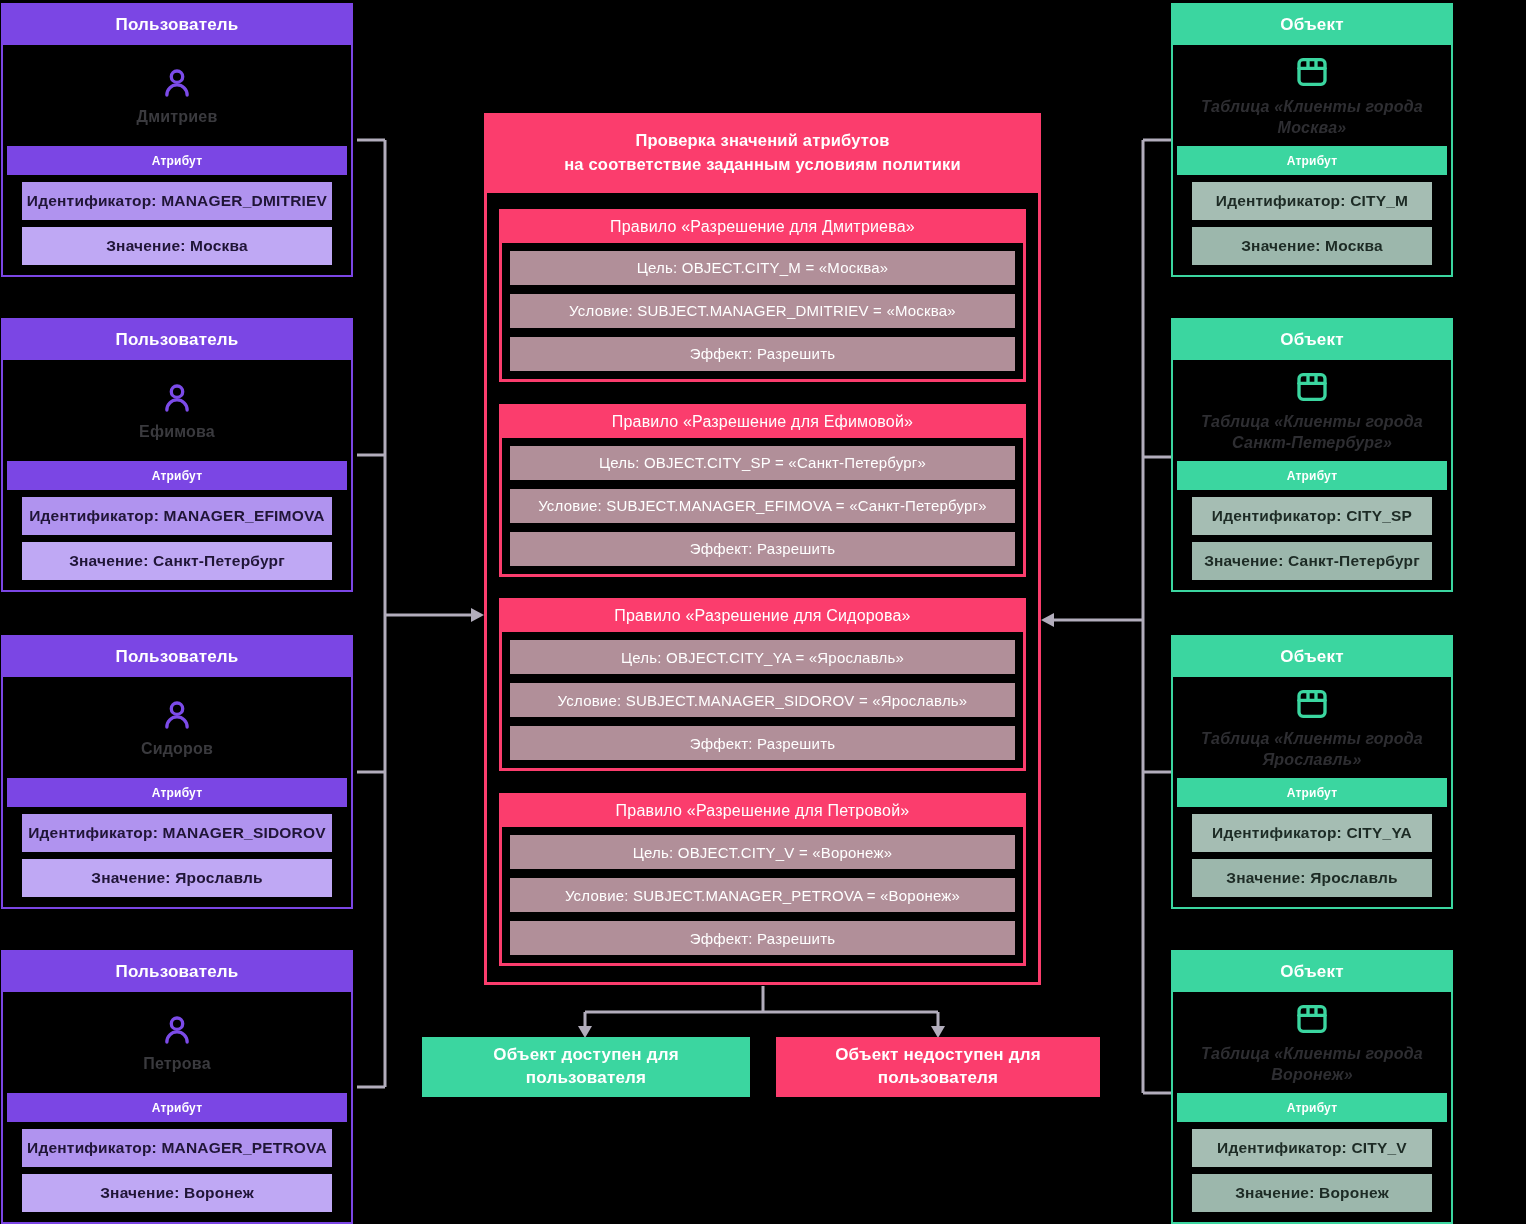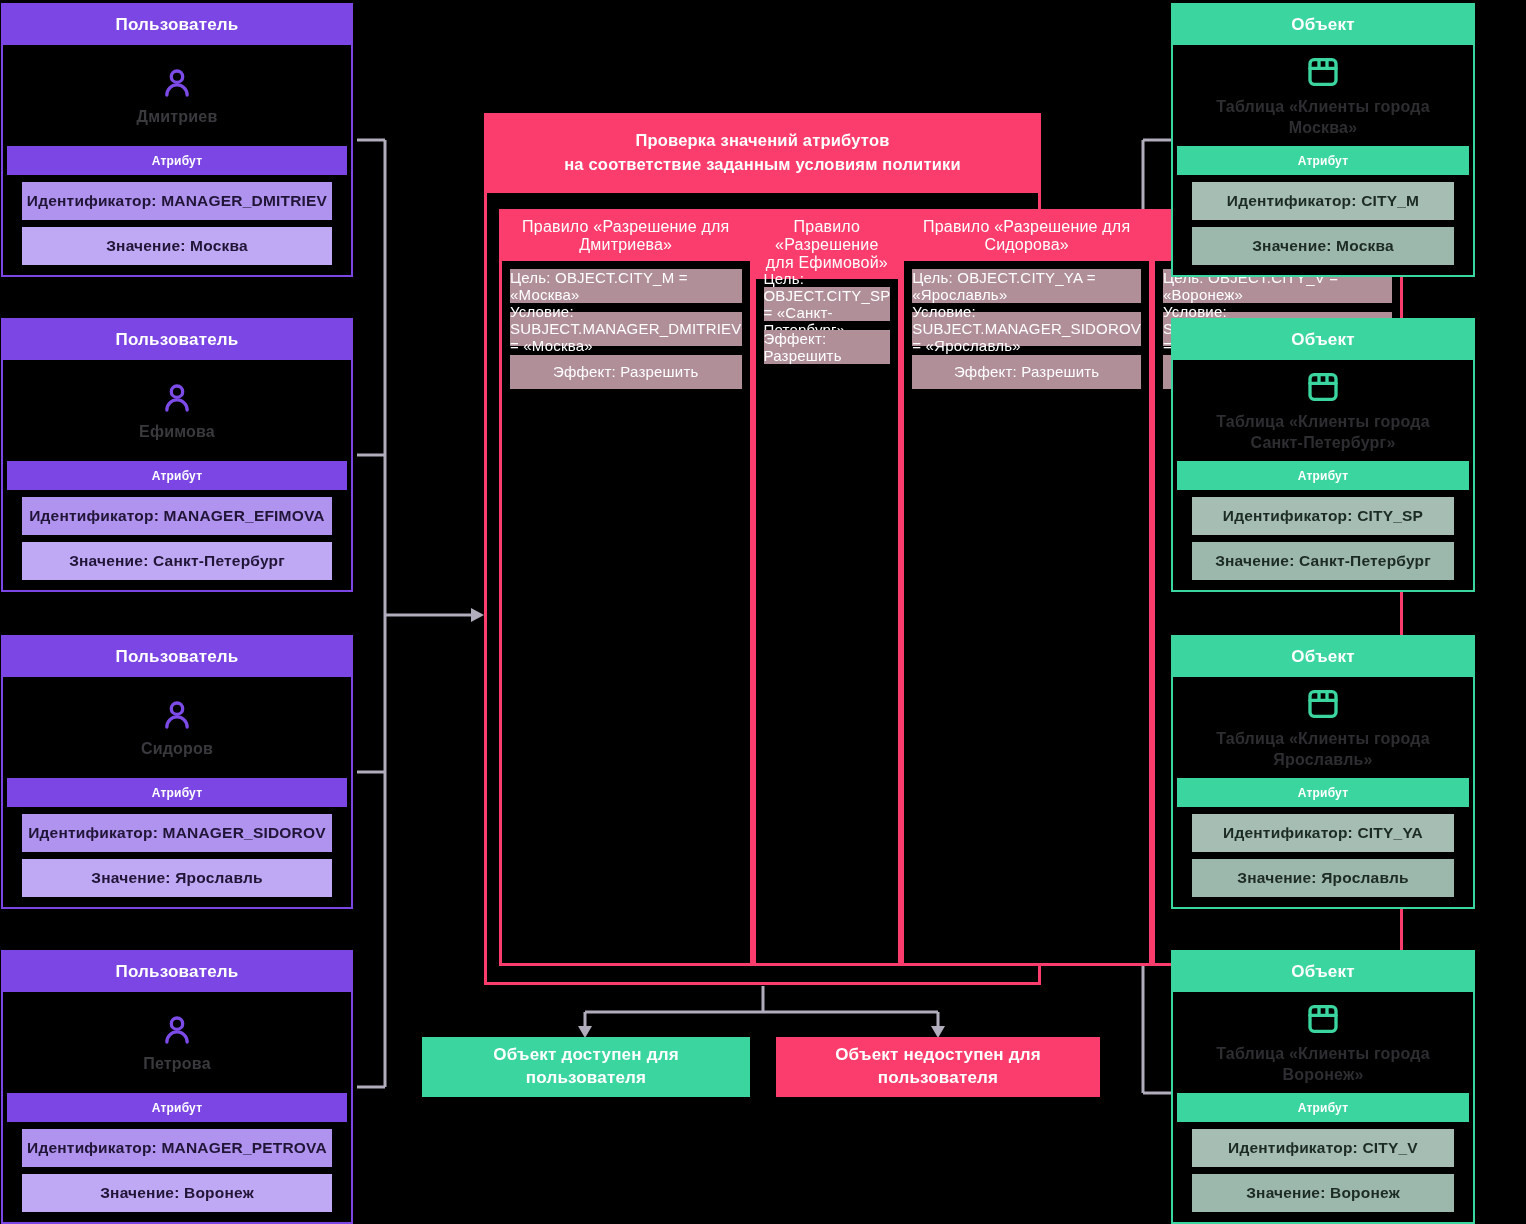--- a/index.html
+++ b/index.html
@@ -28,21 +28,21 @@
   .connectors{position:absolute;left:0;top:0;z-index:1;}
 
   
   .card{
     position:absolute;width:352px;height:274px;
     border:2px solid var(--purple);
     background:#000;
     display:flex;flex-direction:column;
     z-index:2;
   }
-  .card.obj{border-color:var(--green);width:304px;}
+  .card.obj{border-color:var(--green);width:282px;}
   .user-col{left:1px;}
   .obj-col{left:1171px;}
   .top-1{top:3px}.top-2{top:318px}.top-3{top:635px}.top-4{top:950px}
   .card-head{
     flex:0 0 40px;
     display:flex;align-items:center;justify-content:center;
     color:#fff;font-size:17px;font-weight:700;letter-spacing:.2px;
   }
   .purple-bg{background:var(--purple);}
   .green-bg{background:var(--green);}
@@ -50,21 +50,21 @@
     flex:1 1 auto;
     display:flex;flex-direction:column;align-items:center;justify-content:center;
     gap:5px;
   }
   .icon{display:block;line-height:0;}
   .card-name{
     font-size:16px;font-weight:700;letter-spacing:.2px;
     text-align:center;line-height:1.3;padding:0 20px;
   }
   .card.user .card-name{color:var(--ink-user);}
-  .card.obj .card-name{color:var(--ink-obj);}
+  .card.obj .card-name{color:var(--ink-obj);font-style:italic;}
   .attr-head{
     flex:0 0 29px;margin:0 4px;
     display:flex;align-items:center;justify-content:center;
     color:#fff;font-size:12px;font-weight:700;letter-spacing:.2px;
   }
   .attr-rows{
     flex:0 0 auto;
     padding:7px 19px 10px;
     display:flex;flex-direction:column;gap:7px;
   }
@@ -86,21 +86,21 @@
     display:flex;flex-direction:column;
     z-index:2;
   }
   .panel-title{
     background:var(--pink);color:#ffffff;
     text-align:center;font-size:16.5px;font-weight:700;line-height:1.45;
     padding:13px 10px 16px;letter-spacing:.2px;
   }
   .panel-body{
     flex:1 1 auto;
-    display:flex;flex-direction:row;justify-content:space-between;
+    display:flex;flex-direction:column;justify-content:space-between;
     padding:16px 12px;
   }
   .rule{border:3px solid var(--pink);background:#000;}
   .rule-title{
     background:var(--pink);color:#fff;
     text-align:center;font-size:16px;font-weight:500;
     padding:6px 4px 7px;letter-spacing:.2px;
   }
   .rule-rows{padding:8px 8px;display:flex;flex-direction:column;gap:9px;}
   .rule-row{
@@ -226,20 +226,21 @@
         <div class="rule-row">Цель: OBJECT.CITY_M = «Москва»</div>
         <div class="rule-row">Условие: SUBJECT.MANAGER_DMITRIEV = «Москва»</div>
         <div class="rule-row">Эффект: Разрешить</div>
       </div>
     </div>
 
     <div class="rule">
       <div class="rule-title">Правило «Разрешение для Ефимовой»</div>
       <div class="rule-rows">
         <div class="rule-row">Цель: OBJECT.CITY_SP = «Санкт-Петербург»</div>
+        <div class="rule-row">Условие: SUBJECT.MANAGER_EFIMOVA = «Санкт-Петербург»</div>
         <div class="rule-row">Эффект: Разрешить</div>
       </div>
     </div>
 
     <div class="rule">
       <div class="rule-title">Правило «Разрешение для Сидорова»</div>
       <div class="rule-rows">
         <div class="rule-row">Цель: OBJECT.CITY_YA = «Ярославль»</div>
         <div class="rule-row">Условие: SUBJECT.MANAGER_SIDOROV = «Ярославль»</div>
         <div class="rule-row">Эффект: Разрешить</div>

